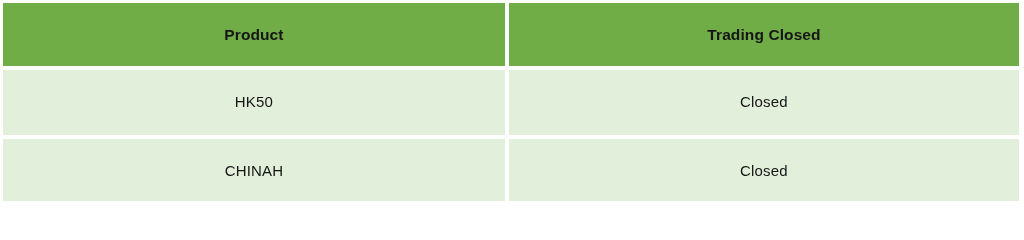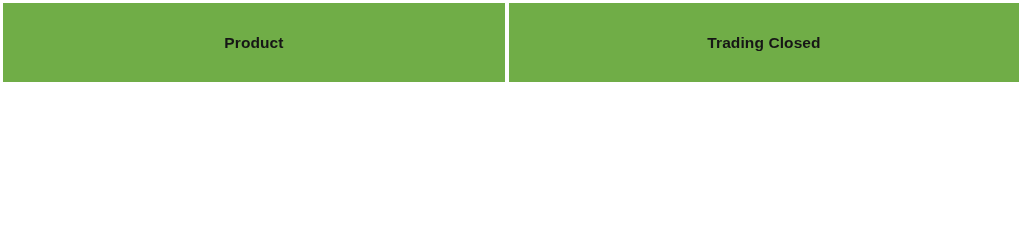--- a/index.html
+++ b/index.html
@@ -29,21 +29,21 @@
     border-collapse: separate;
     border-spacing: 0;
     table-layout: fixed;
   }
 
   .trading-table col.col-product { width: 49.8%; }
   .trading-table col.col-hours   { width: 50.2%; }
 
   .trading-table th,
   .trading-table td {
-    padding: 8px;
+    padding: 0;
     margin: 0;
     text-align: center;
     vertical-align: middle;
     color: #161616;
   }
 
   
   .header-row th {
     height: 63px;
     background: #70AD47;
@@ -91,15 +91,31 @@
       <tr class="header-row">
         <th>
           <span class="cell-text">Product</span>
         </th>
         <th>
           <span class="cell-text">Trading Closed</span>
         </th>
       </tr>
     </thead>
     <tbody>
+      <tr class="data-row row-divided">
+        <td>
+          <span class="cell-text">HK50</span>
+        </td>
+        <td>
+          <span class="cell-text">Closed</span>
+        </td>
+      </tr>
+      <tr class="data-row">
+        <td>
+          <span class="cell-text">CHINAH</span>
+        </td>
+        <td>
+          <span class="cell-text">Closed</span>
+        </td>
+      </tr>
     </tbody>
   </table>
 </div>
 
 </body></html>

